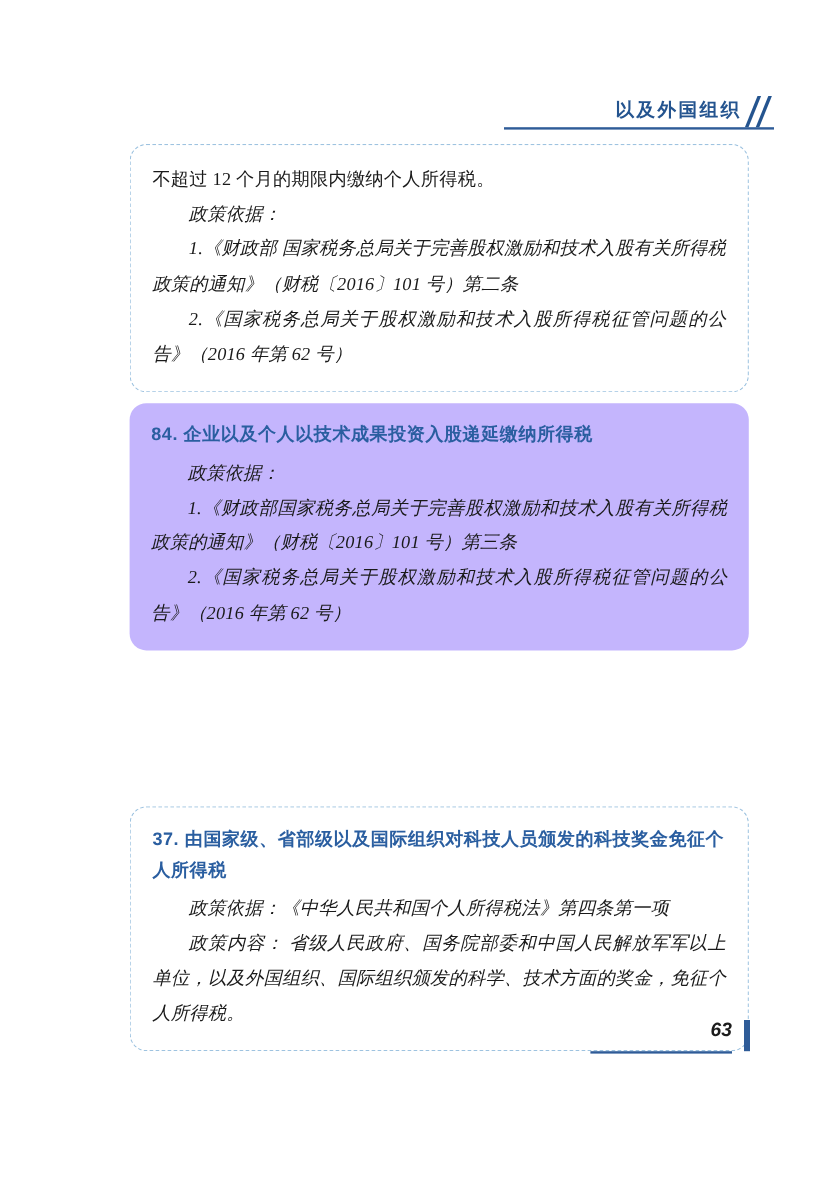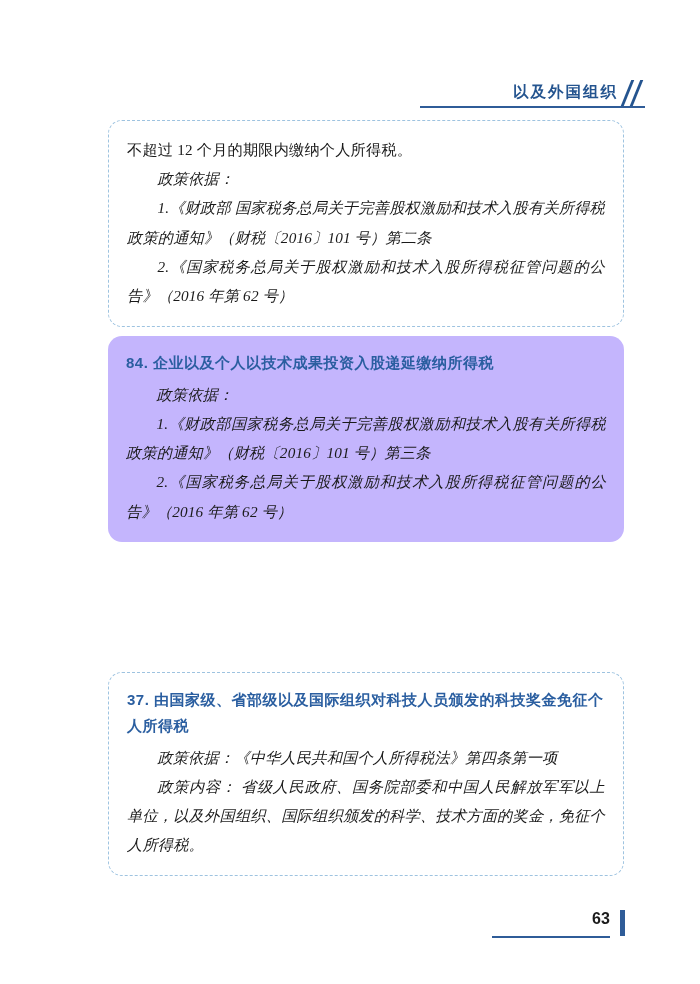--- a/index.html
+++ b/index.html
@@ -108,23 +108,24 @@
 
   
   #block-83 { top: 120px; }
   #block-84 { top: 336px; }
   #block-85 { top: 672px; }
 
   
   .footer {
     position: absolute;
     left: 0;
-    top: 908px;
+    top: 848px;
     width: 623px;
     height: 40px;
+    font-style: italic;
   }
   .footer-rule {
     position: absolute;
     left: 492px;
     top: 28px;
     width: 118px;
     height: 2px;
     background: #2f5c98;
   }
   .footer-bar {

